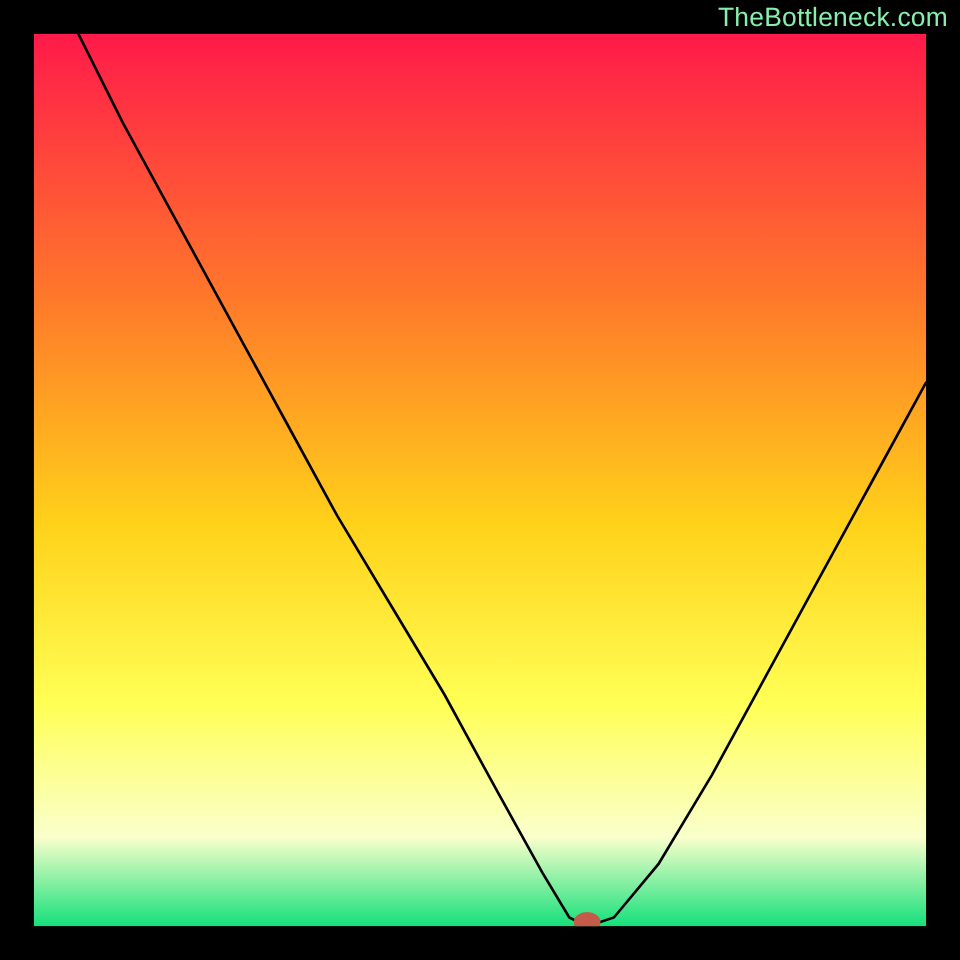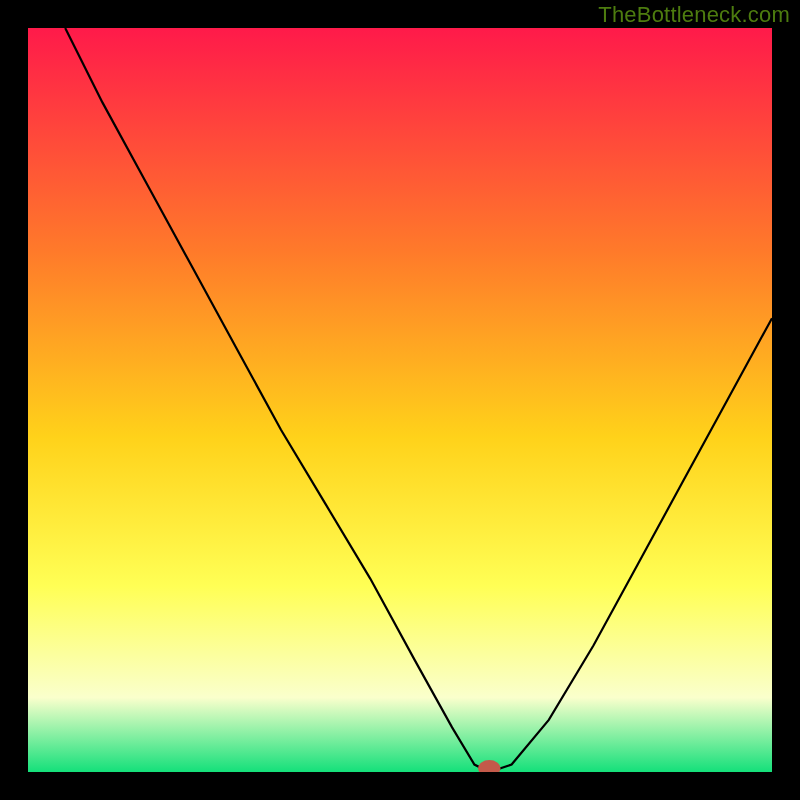--- a/index.html
+++ b/index.html
@@ -14,21 +14,21 @@
   .frame {
     position: relative;
     width: 800px;
     height: 800px;
     background: #000;
   }
   .watermark {
     position: absolute;
     top: 2px;
     right: 10px;
-    color: #4d7c0f;
+    color: #86efac;
     font-size: 22px;
     font-weight: 500;
     letter-spacing: 0.2px;
     z-index: 10;
   }
   .plot-area {
     position: absolute;
     left: 28px;
     top: 28px;
     width: 744px;

